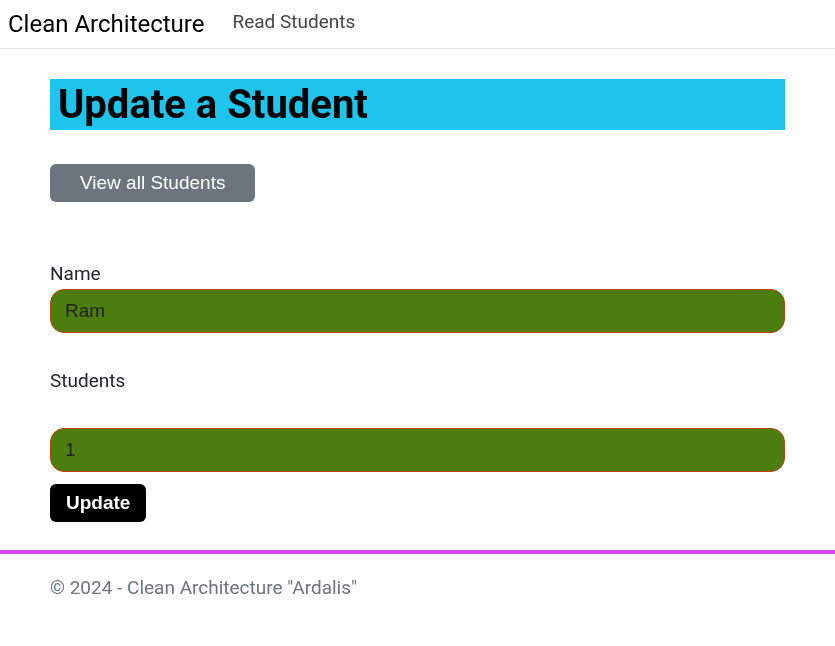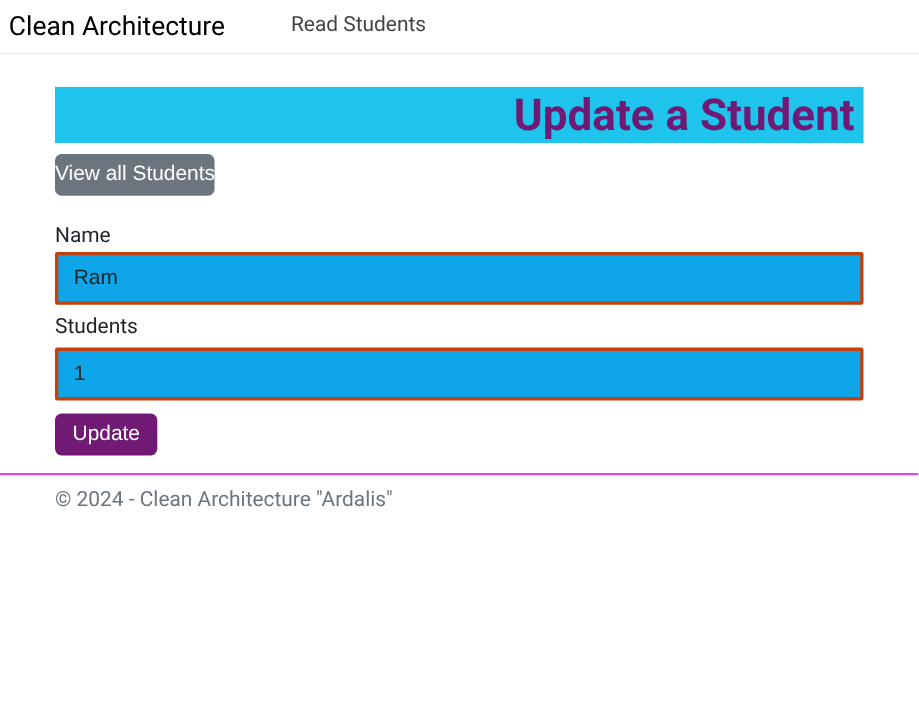--- a/index.html
+++ b/index.html
@@ -23,80 +23,81 @@
       font-size: 24px;
       color: #000;
       margin-right: 28px;
       cursor: pointer;
     }
     .nav-link {
       font-size: 19px;
       color: #444;
       margin-right: 20px;
       cursor: pointer;
-      margin-left: 32px;
     }
     .container {
       padding: 30px 50px 10px 50px;
     }
     .page-title {
       background: #1ec4ec;
-      color: #701a75;
+      color: #000000;
       font-size: 40px;
       font-weight: 700;
       padding: 2px 8px;
       margin-bottom: 10px;
-      text-align: right;
     }
     .btn-secondary {
       display: inline-block;
       background: #6c757d;
       color: #fff;
       font-size: 19px;
-      padding: 8px 0;
+      padding: 8px 30px;
       border: none;
       border-radius: 6px;
       cursor: pointer;
       margin-bottom: 24px;
+      margin-top: 24px;
     }
     .form-group {
       margin-bottom: 8px;
+      margin-top: 36px;
     }
     .form-label {
       display: block;
       font-size: 19px;
       color: #212529;
       margin-bottom: 4px;
     }
     .form-control {
       width: 100%;
       font-size: 19px;
       padding: 10px 14px;
-      border: 3px solid #c2410c;
-      border-radius: 2px;
+      border: 1px solid #c2410c;
+      border-radius: 14px;
       color: #212529;
-      background: #0ea5e9;
+      background: #4d7c0f;
     }
     .btn-primary {
       display: inline-block;
-      background: #701a75;
+      background: #000000;
       color: #fff;
       font-size: 19px;
       padding: 8px 16px;
       border: none;
       border-radius: 6px;
       cursor: pointer;
       margin-top: 4px;
+      font-weight: bold;
     }
     .footer {
-      border-top: 2px solid #d946ef;
-      padding: 10px 50px;
+      border-top: 4px solid #d946ef;
+      padding: 22px 50px;
       color: #6c757d;
       font-size: 19px;
-      margin-top: 6px;
+      margin-top: 18px;
     }
   </style>
 </head>
 <body>
 
 <nav class="navbar">
   <a class="navbar-brand">Clean Architecture</a>
   <a class="nav-link">Read Students</a>
 </nav>
 

